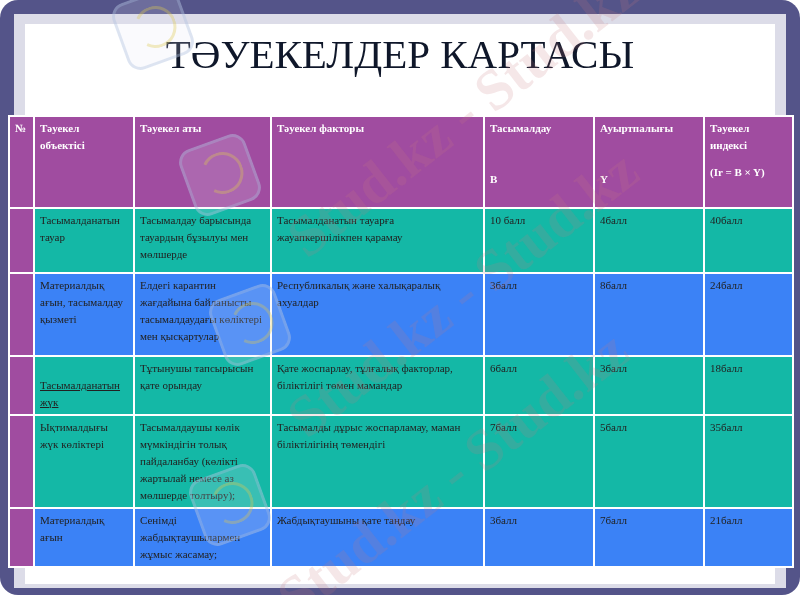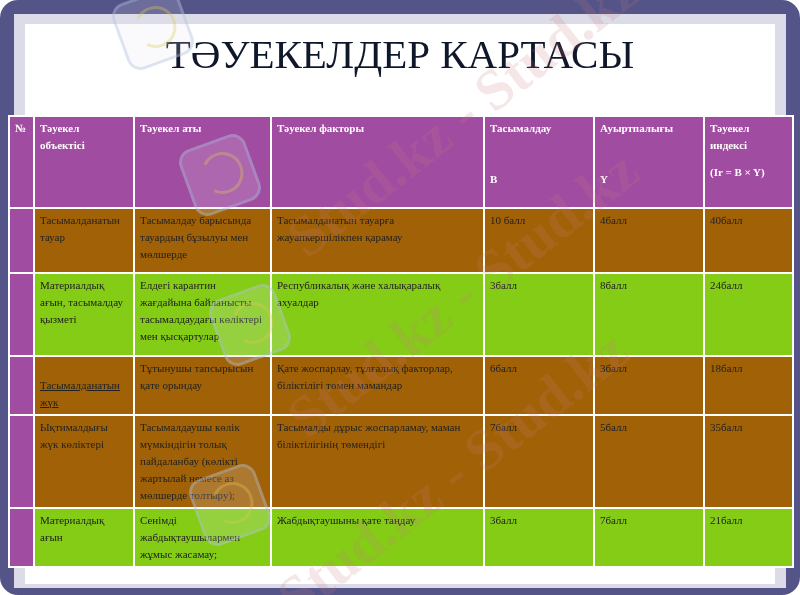--- a/index.html
+++ b/index.html
@@ -11,22 +11,22 @@
 
   .watermark { position:absolute; color:rgba(200,120,130,0.18); font-size:58px; font-family:"Liberation Serif", serif; font-weight:bold; transform:rotate(-38deg); white-space:nowrap; pointer-events:none; z-index:5; }
   .wm-logo { position:absolute; width:64px; height:64px; border-radius:14px; border:3px solid rgba(170,190,220,0.35); background:rgba(230,230,245,0.18); transform:rotate(-20deg); z-index:5; pointer-events:none; }
   .wm-logo::after { content:""; position:absolute; left:14px; top:10px; width:36px; height:36px; border-radius:50%; border:3px solid rgba(220,200,80,0.35); border-left-color:transparent; }
 
   table.risk { position:absolute; left:8px; top:115px; width:784px; border-collapse:collapse; table-layout:fixed; z-index:2; }
   table.risk th, table.risk td { border:2px solid #ffffff; vertical-align:top; text-align:left; padding:3px 5px; font-size:11px; line-height:17px; }
   table.risk th { background:#a04ca0; color:#ffffff; font-weight:bold; height:84px; }
   table.risk td { color:#222222; }
   table.risk td.num { background:#a04ca0; }
-  tr.odd td { background:#a16207; }
-  tr.even td { background:#84cc16; }
+  tr.odd td { background:#14b8a6; }
+  tr.even td { background:#3b82f6; }
   tr.odd td.num, tr.even td.num { background:#a04ca0; }
   .hdr-sub { display:block; margin-top:34px; }
   .hdr-sub2 { display:block; margin-top:10px; }
   .pad-top { padding-top:20px !important;text-decoration:underline; }
 </style>
 </head>
 <body>
 
 <div class="frame">
   <div class="frame-inner"></div>

